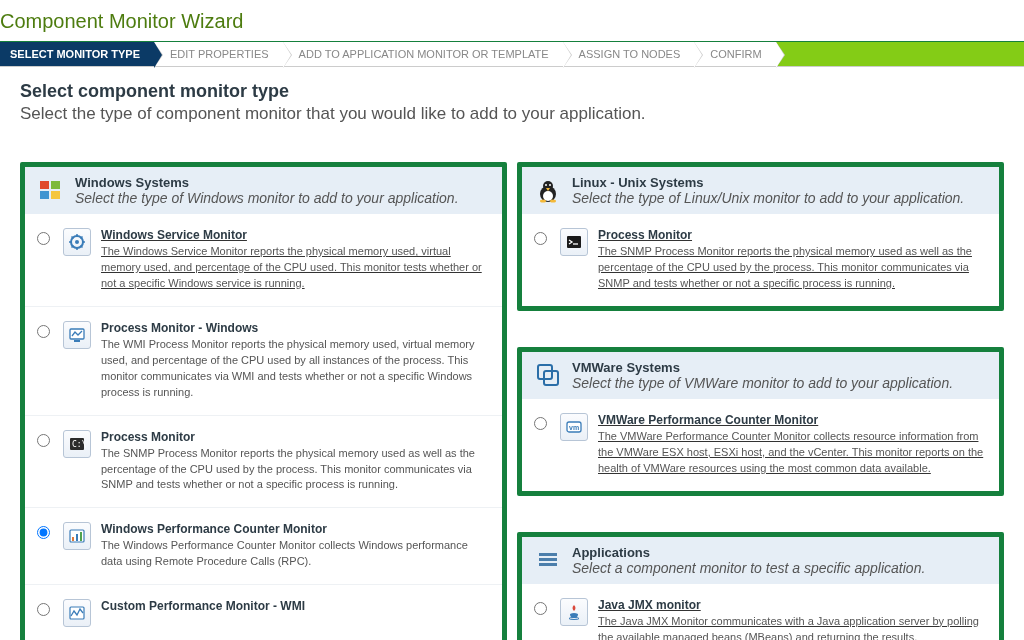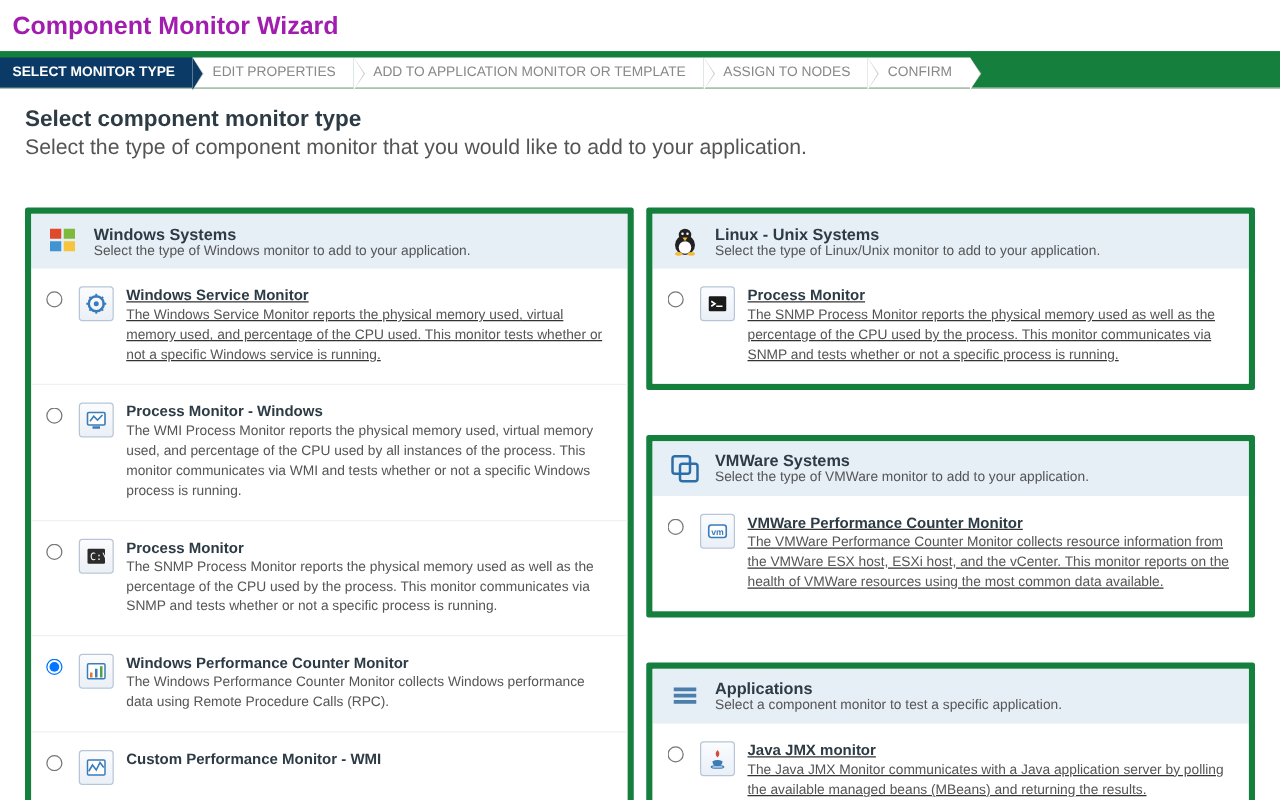--- a/index.html
+++ b/index.html
@@ -5,30 +5,30 @@
   * { box-sizing: border-box; margin: 0; padding: 0; }
   body {
     font-family: Arial, Helvetica, sans-serif;
     font-size: 12px;
     color: #333;
     background: #fff;
     width: 1024px;
   }
   .page-title {
     font-size: 20px;
-    font-weight: bold;
-    color: #a21caf;
-    padding: 10px 4px 8px 10px;
+    font-weight: normal;
+    color: #4d7c0f;
+    padding: 10px 4px 8px 0;
   }
   .breadcrumb {
     display: flex;
     align-items: center;
-    border-top: 5px solid #15803d;
+    border-top: 1px solid #15803d;
     border-bottom: 1px solid #ccc;
-    background: #15803d;
+    background: #84cc16;
     font-size: 11px;
     padding: 0;
   }
   .crumb {
     position: relative;
     padding: 6px 14px 6px 16px;
     color: #888;
     background: #fff;
   }
   .crumb.current {
@@ -103,22 +103,23 @@
     width: 28px; height: 28px;
     flex-shrink: 0;
     display: flex; align-items: center; justify-content: center;
   }
   .cat-title {
     font-size: 13px;
     font-weight: bold;
     color: #2d3b45;
   }
   .cat-sub {
-    font-size: 11px;
+    font-size: 14px;
     color: #555;
+    font-style: italic;
   }
   .items {
     background: #fff;
   }
   .item {
     display: flex;
     align-items: flex-start;
     gap: 10px;
     padding: 14px 12px;
     border-top: 1px solid #eef1f4;

